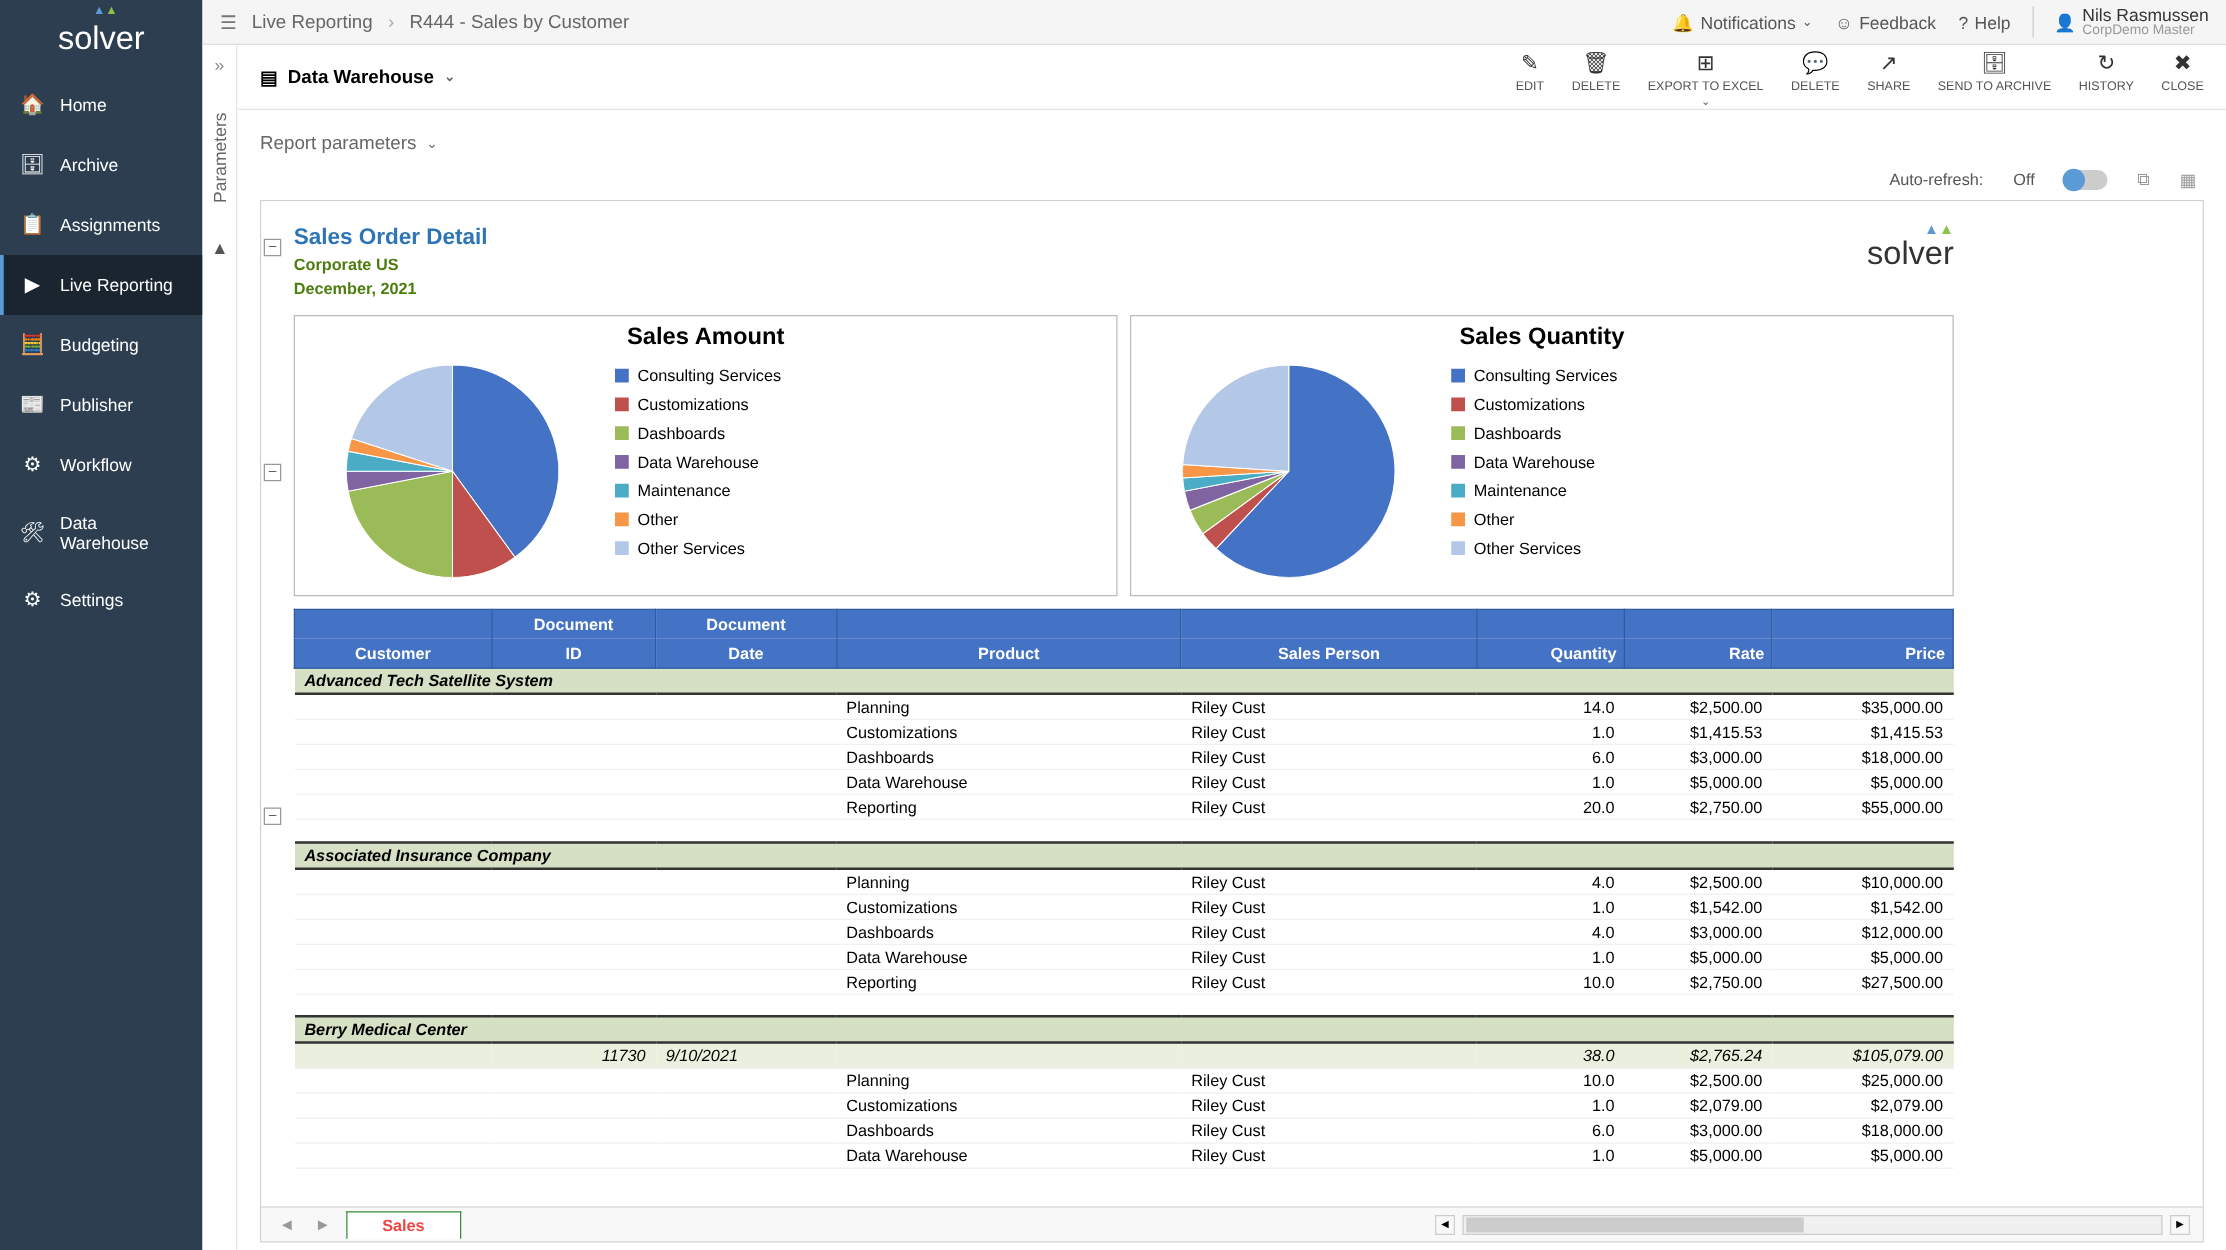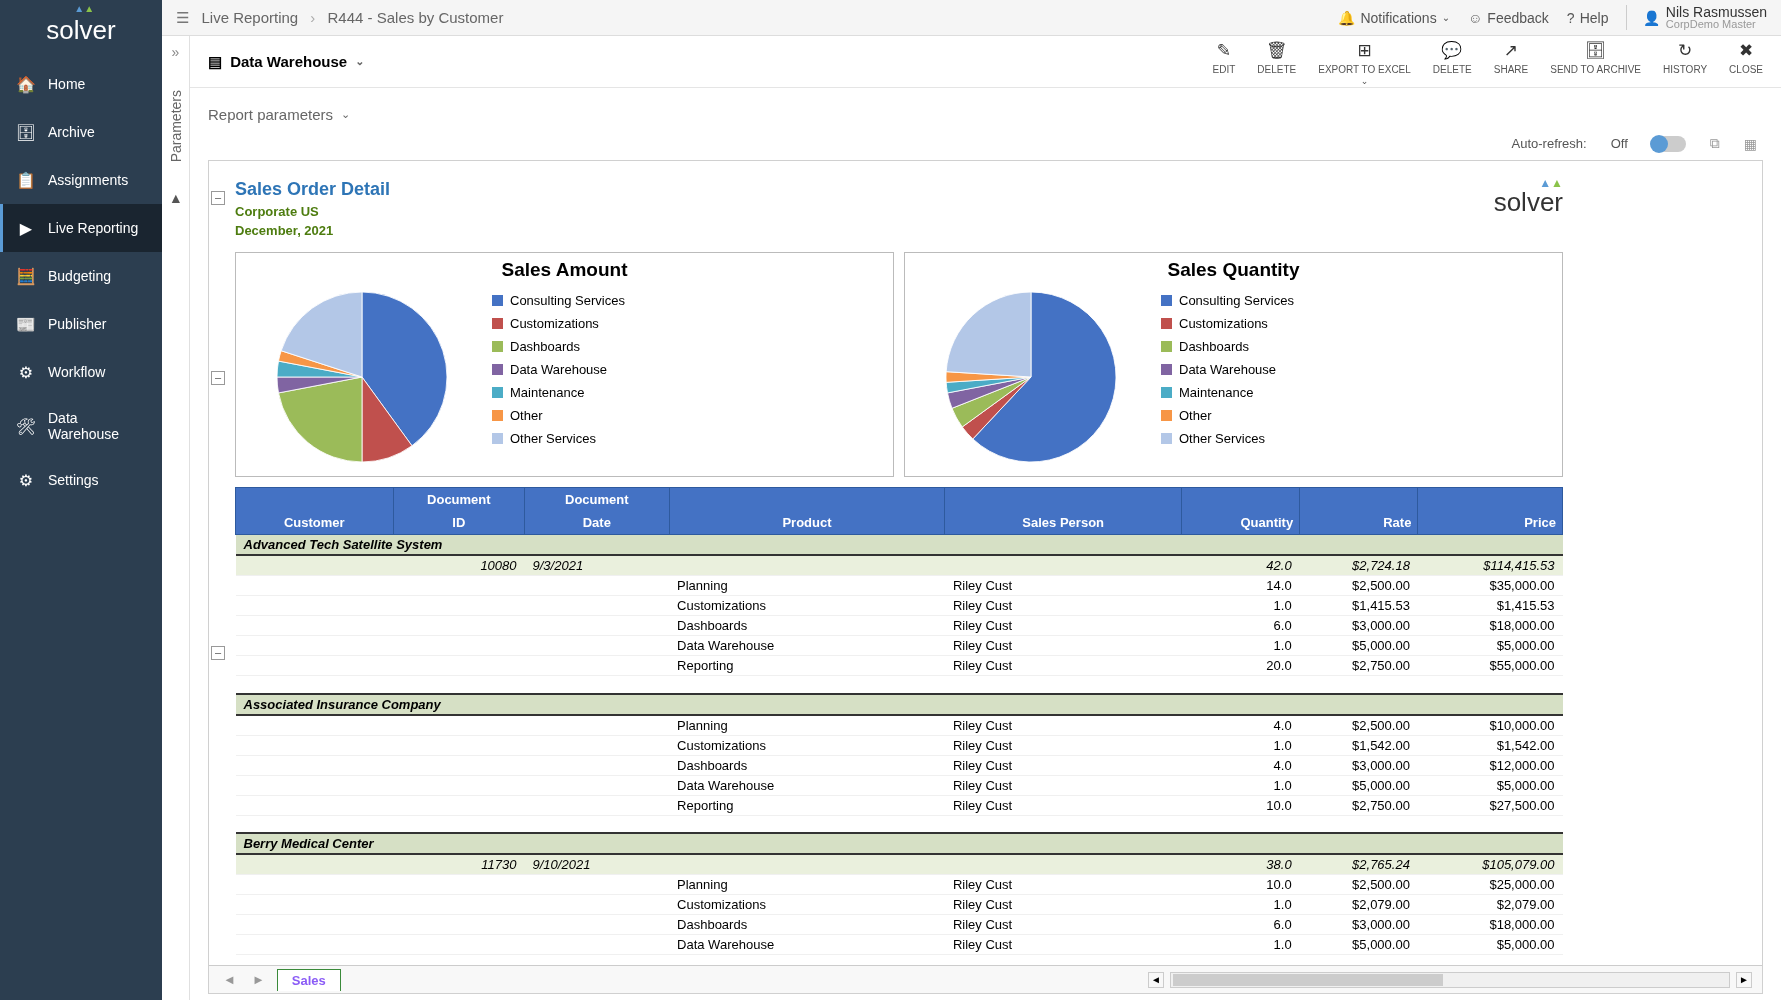--- a/index.html
+++ b/index.html
@@ -77,21 +77,21 @@
 .data-table thead tr:last-child th { border-top: none; }
 .data-table td { padding: 2px 8px; border-bottom: 1px solid #f0f0f0; }
 .cust-row td { background: #d6e0c5; font-weight: 700; font-style: italic; border-bottom: 2px solid #333; }
 .doc-row td { background: #eaf0dd; font-style: italic; }
 .num { text-align: right; }
 .spacer-row td { background: #fff; border-bottom: 2px solid #333; height: 18px; }
 
 
 .sheet-tabs { height: 28px; border-top: 1px solid #ccc; display: flex; align-items: center; padding: 0 10px; gap: 8px; background: #f8f8f8; font-size: 13px; }
 .sheet-nav { color: #999; cursor: pointer; padding: 0 4px; }
-.sheet-tab { padding: 3px 14px; border: 1px solid #3a8a3a; border-bottom: none; background: #fff; color: #8b5cf6; font-weight: 700; cursor: pointer; }
+.sheet-tab { padding: 3px 28px; border: 1px solid #3a8a3a; border-bottom: none; background: #fff; color: #ef4444; font-weight: 700; cursor: pointer; }
 .hscroll-zone { flex: 1; display: flex; align-items: center; justify-content: flex-end; gap: 6px; }
 .hscroll-bar { width: 560px; height: 16px; border: 1px solid #ccc; background: #f0f0f0; position: relative; }
 .hscroll-thumb { position: absolute; left: 2px; top: 1px; width: 270px; height: 12px; background: #ccc; }
 .hscroll-btn { width: 16px; height: 16px; border: 1px solid #ccc; font-size: 10px; display: flex; align-items: center; justify-content: center; cursor: pointer; }
 
 svg.pie { width: 170px; height: 170px; }
 </style>
 </head>
 <body>
 
@@ -375,30 +375,20 @@
                 <th>Sales Person</th>
                 <th class="num">Quantity</th>
                 <th class="num">Rate</th>
                 <th class="num">Price</th>
               </tr>
             </thead>
             <tbody id="table-body">
                 <tr class="cust-row">
                   <td colspan="8">Advanced Tech Satellite System</td>
                 </tr>
-                <tr class="doc-row">
-                  <td></td>
-                  <td class="num">10080</td>
-                  <td>9/3/2021</td>
-                  <td></td>
-                  <td></td>
-                  <td class="num">42.0</td>
-                  <td class="num">$2,724.18</td>
-                  <td class="num">$114,415.53</td>
-                </tr>
                 <tr>
                   <td></td>
                   <td></td>
                   <td></td>
                   <td>Planning</td>
                   <td>Riley Cust</td>
                   <td class="num">14.0</td>
                   <td class="num">$2,500.00</td>
                   <td class="num">$35,000.00</td>
                 </tr>

